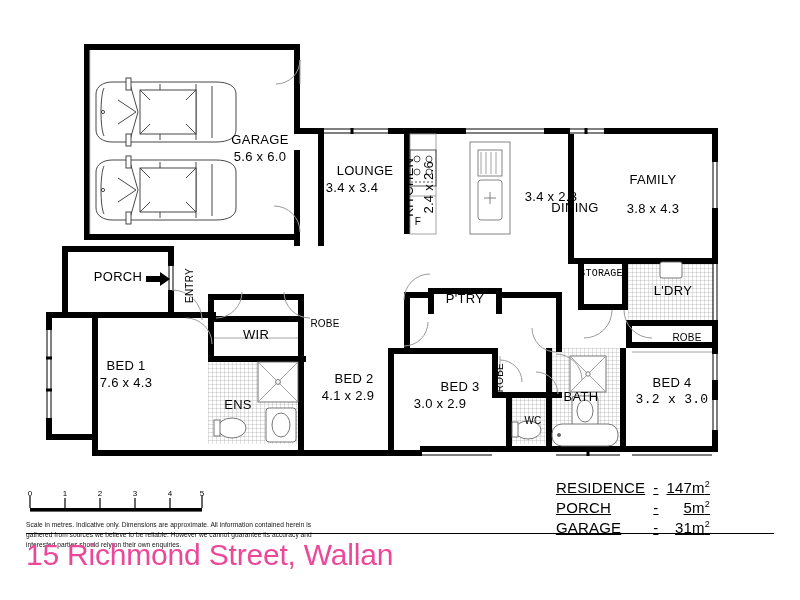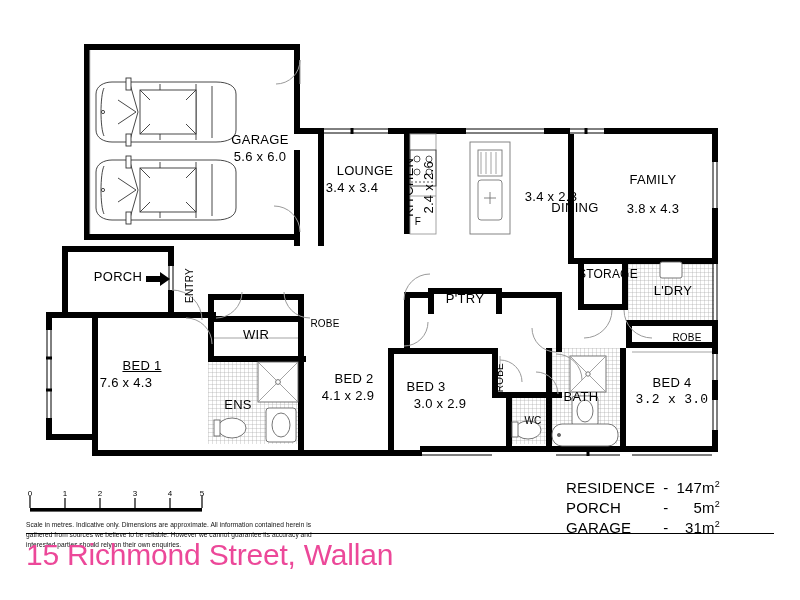--- a/index.html
+++ b/index.html
@@ -7,30 +7,30 @@
   body{
     width:800px;height:600px;overflow:hidden;position:relative;
     font-family:"Liberation Sans", sans-serif;
     color:#000;
   }
   #plan{position:absolute;left:0;top:0;width:800px;height:600px;}
   .lbl{position:absolute;text-align:center;line-height:1.12;white-space:pre;}
   .rname{font-size:13px;letter-spacing:.3px;}
   .rdim{font-size:13px;letter-spacing:.3px;}
   .small{font-size:10px;letter-spacing:.2px;}
-  .tiny{font-size:12px;letter-spacing:.2px;}
+  .tiny{font-size:10px;letter-spacing:.2px;font-family:Liberation Mono, monospace;}
   .rot90{transform-origin:center center;transform:rotate(-90deg);}
   
   #footer{position:absolute;left:0;top:470px;width:800px;height:130px;}
   #scalebar{position:absolute;left:26px;top:18px;width:180px;height:30px;}
   #disclaimer{
     position:absolute;left:26px;top:50px;width:290px;
     font-size:6.6px;line-height:1.5;color:#111;letter-spacing:.05px;
   }
-  #areas{position:absolute;right:78px;top:8px;font-size:15px;line-height:1.32;}
+  #areas{position:absolute;right:88px;top:8px;font-size:15px;line-height:1.32;text-decoration:underline;}
   #areas table{border-collapse:collapse;}
   #areas td{padding:0 2px;font-size:15px;letter-spacing:.2px;}
   #areas td.nm{text-align:left;}
   #areas td.dsh{text-align:center;padding:0 6px;}
   #areas td.vl{text-align:right;}
   #areas sup{font-size:9px;vertical-align:super;}
   #rule{position:absolute;left:26px;top:533px;width:748px;height:1px;background:#000;}
   #title{
     position:absolute;left:26px;top:538px;
     font-size:30px;letter-spacing:-0.2px;color:#ec4899;font-weight:400;
@@ -295,27 +295,27 @@
 
 <div class="lbl rname rot90" style="left:409px;top:180px;width:72px;margin-left:-36px;">KITCHEN</div>
 <div class="lbl rdim rot90" style="left:429px;top:180px;width:72px;margin-left:-36px;">2.4 x 2.6</div>
 
 <div class="lbl rname" style="left:540px;top:173px;width:70px;margin-top:28px;">DINING</div>
 <div class="lbl rdim" style="left:516px;top:190px;width:70px;">3.4 x 2.3</div>
 
 <div class="lbl rname" style="left:618px;top:173px;width:70px;">FAMILY</div>
 <div class="lbl rdim" style="left:618px;top:190px;width:70px;margin-top:12px;">3.8 x 4.3</div>
 
-<div class="lbl rname" style="left:104px;top:359px;width:76px;text-decoration:underline;">BED 1</div>
+<div class="lbl rname" style="left:88px;top:359px;width:76px;">BED 1</div>
 <div class="lbl rdim" style="left:88px;top:376px;width:76px;">7.6 x 4.3</div>
 
 <div class="lbl rname" style="left:316px;top:372px;width:76px;">BED 2</div>
 <div class="lbl rdim" style="left:310px;top:389px;width:76px;">4.1 x 2.9</div>
 
-<div class="lbl rname" style="left:388px;top:380px;width:76px;text-align:center;">BED 3</div>
+<div class="lbl rname" style="left:422px;top:380px;width:76px;text-align:center;">BED 3</div>
 <div class="lbl rdim" style="left:402px;top:397px;width:76px;">3.0 x 2.9</div>
 
 <div class="lbl rname" style="left:632px;top:376px;width:80px;">BED 4</div>
 <div class="lbl rdim" style="left:632px;top:393px;width:80px;font-family:Liberation Mono, monospace;">3.2 x 3.0</div>
 
 <div class="lbl rname" style="left:78px;top:270px;width:80px;">PORCH</div>
 <div class="lbl small rot90" style="left:190px;top:280px;width:52px;margin-left:-26px;">ENTRY</div>
 
 <div class="lbl rname" style="left:226px;top:328px;width:60px;">WIR</div>
 <div class="lbl rname" style="left:210px;top:398px;width:56px;">ENS</div>

